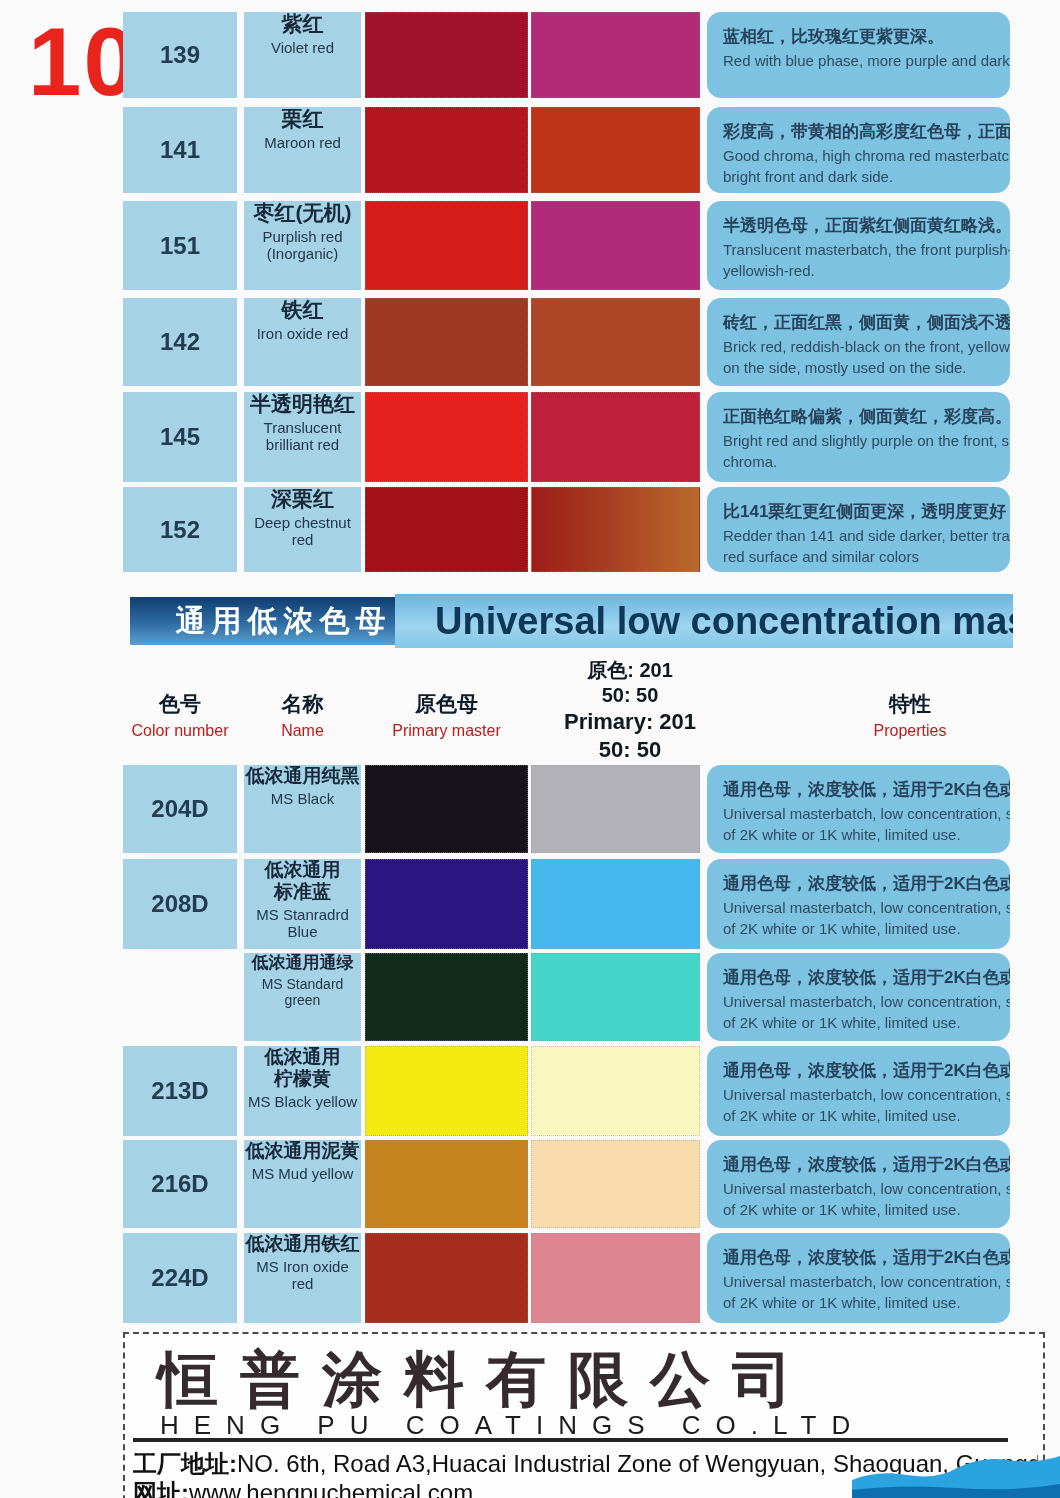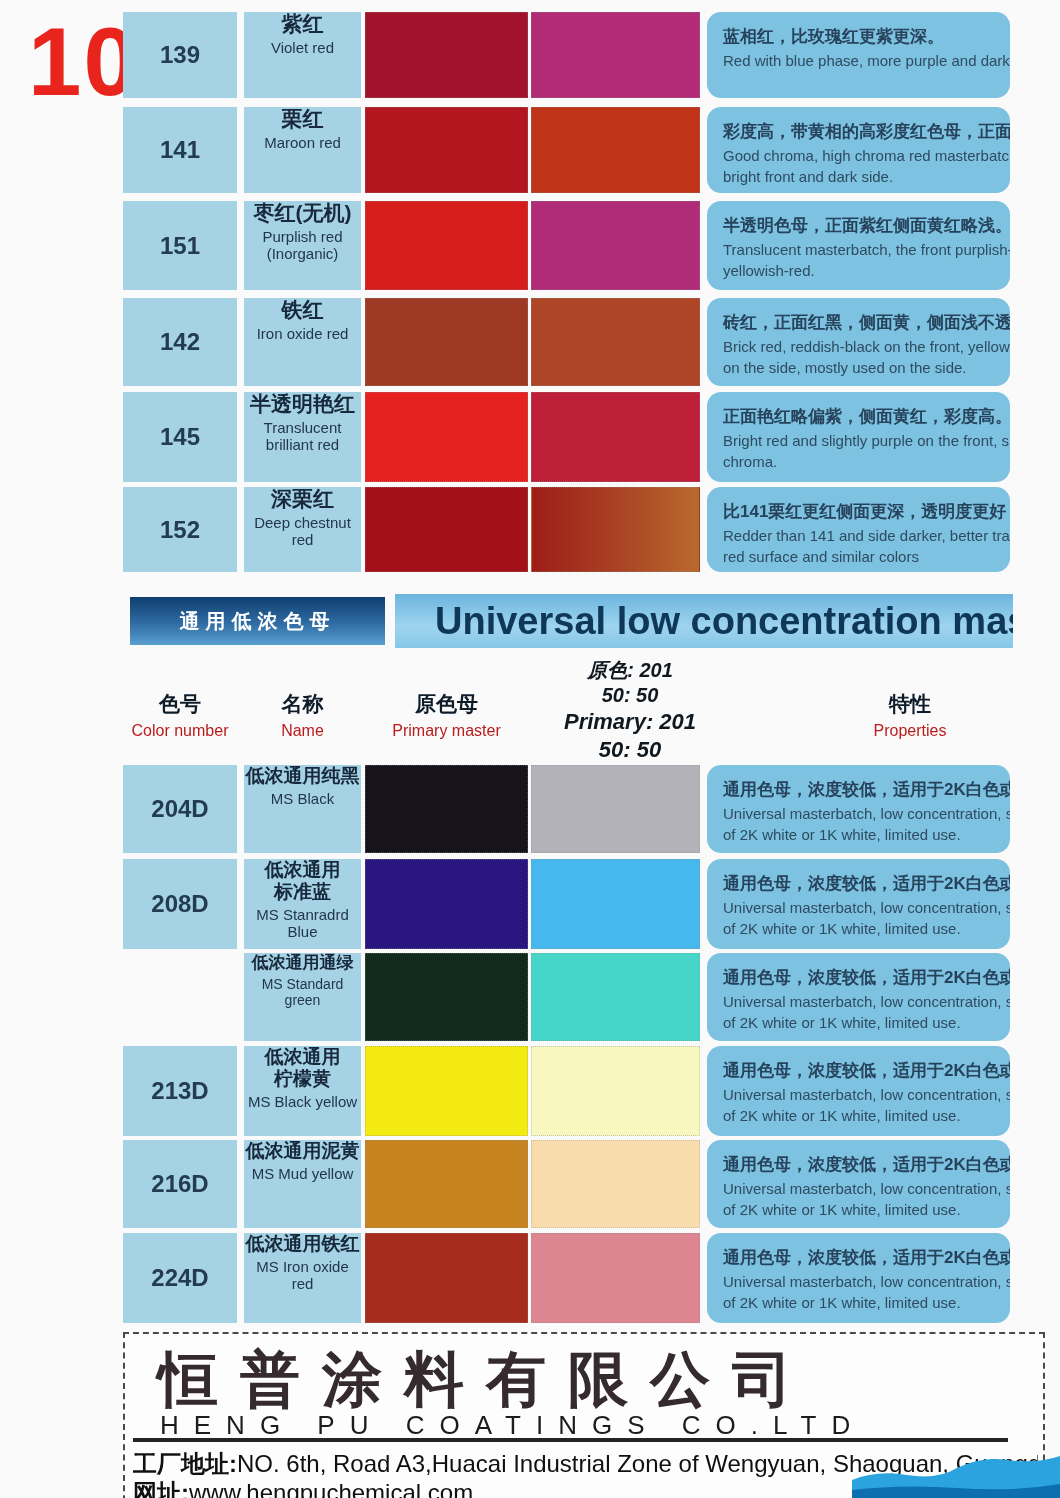--- a/index.html
+++ b/index.html
@@ -19,34 +19,34 @@
   .c-name .zh { font-size:21px; font-weight:700; color:#17293a; white-space:pre-line; line-height:1.15; }
   .c-name .en { font-size:15px; color:#22384a; white-space:pre-line; line-height:1.15; margin-top:3px; }
   .lower .c-name .zh { font-size:19px; }
   .c-s1 { left:365px; width:163px; border:1px dotted rgba(140,140,140,.45); }
   .c-s2 { left:531px; width:169px; border:1px dotted rgba(140,140,140,.45); }
   .c-desc { left:707px; width:303px; background:#7ec2e1; padding:13px 0 0 16px; overflow:hidden;border-radius:14px; }
   .c-desc .zh-d { font-size:17px; font-weight:600; color:#26435b; white-space:nowrap; overflow:hidden; margin-bottom:3px; }
   .c-desc .en-d { font-size:15px; color:#2e4b60; white-space:nowrap; overflow:hidden; line-height:1.38; }
 
   
-  .sec-zh { position:absolute; left:130px; top:597px; width:255px; height:48px;
+  .sec-zh { position:absolute; left:130px; top:597px; width:307px; height:48px;
             background:linear-gradient(180deg,#0f3e6f 0%,#2f6ca3 55%,#5aa0d0 100%);
-            color:#fff; font-size:20px; font-weight:700; letter-spacing:6px;
+            color:#fff; font-size:30px; font-weight:700; letter-spacing:6px;
             display:flex; align-items:center; justify-content:center; }
   .sec-en { position:absolute; left:395px; top:594px; width:618px; height:54px;
             background:linear-gradient(180deg,#6cb5de 0%,#9ed4ee 60%,#85c7e8 100%);
             color:#0f3757; font-size:38px; font-weight:700; white-space:nowrap; overflow:hidden;
             display:flex; align-items:center; padding-left:40px; }
 
   
   .colhead { position:absolute; text-align:center; color:#0e1c2a; }
   .colhead .zh { font-size:21px; font-weight:700; }
   .colhead .en { font-size:16px; color:#b91c1c; margin-top:4px; }
-  .colhead.ratio div { font-size:20px; font-weight:700; line-height:1.25; color:#101820;font-style:italic; }
+  .colhead.ratio div { font-size:20px; font-weight:700; line-height:1.25; color:#101820; }
 
   
   .footer-box { position:absolute; left:123px; top:1332px; width:922px; height:200px;
                 border:2px dashed #4a4a4a; border-bottom:none; background:#fdfdfd; }
   .company-zh { position:absolute; left:158px; top:1340px; font-size:60px; font-weight:700;
                 color:#352b2e; letter-spacing:22px; white-space:nowrap; }
   .company-en { position:absolute; left:160px; top:1410px; font-size:26px; font-weight:500;
                 color:#1c1c1c; letter-spacing:15px; white-space:nowrap; }
   .footer-rule { position:absolute; left:133px; top:1438px; width:875px; height:4px; background:#242424; }
   .addr-line { position:absolute; left:133px; top:1448px; font-size:24px; color:#101010; white-space:nowrap;

